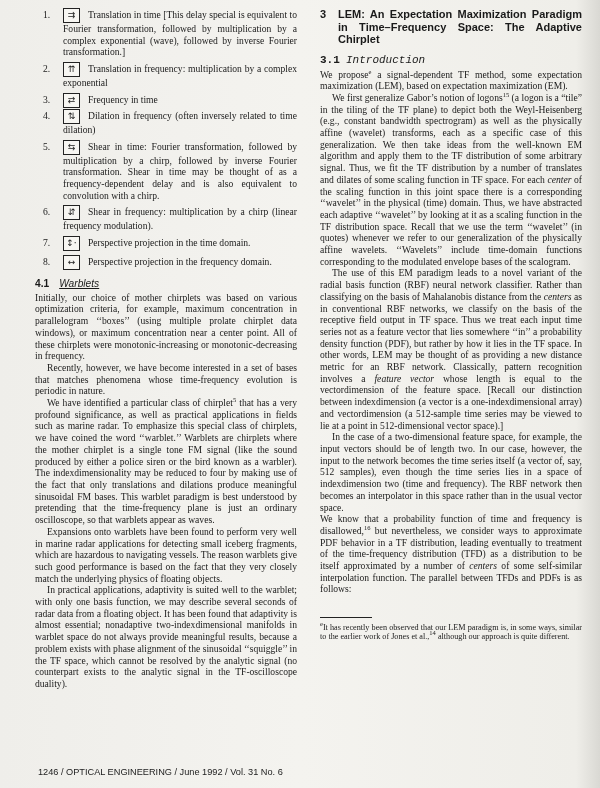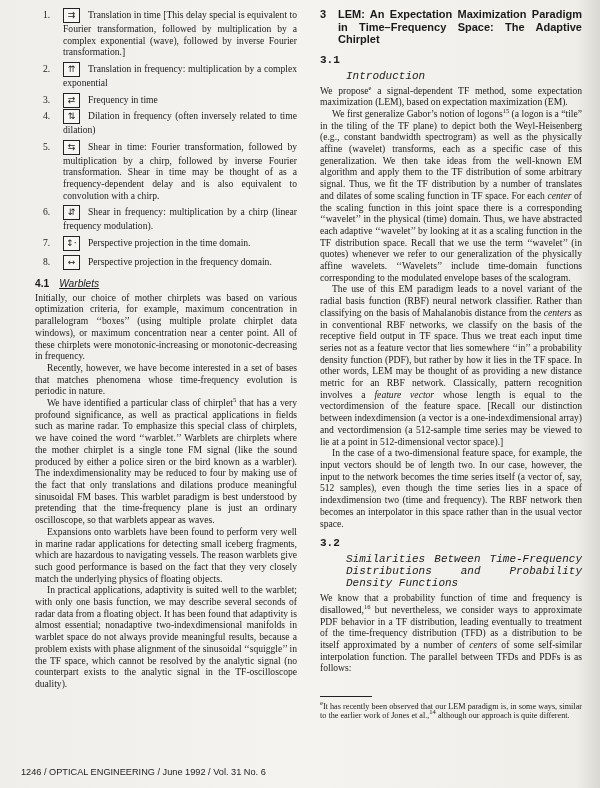--- a/index.html
+++ b/index.html
@@ -43,27 +43,27 @@
     font-family: "Liberation Sans", "DejaVu Sans", sans-serif;
     font-size: 11px; font-weight: bold; line-height: 12.5px;
     display: flex; margin: 0 0 8px 0;
   }
   .sec-big .n { width: 18px; flex: none; }
   .sec-sub {
     font-family: Liberation Mono, monospace;
     font-size: 11px; line-height: 12px; display: flex; margin: 4px 0 3px 0;
   }
   .sec-sub .n { width: 26px; flex: none; font-weight: bold; }
-  .sec-sub .t { font-style: italic; margin-top: 16px; }
+  .sec-sub .t { font-style: italic; }
   p { margin: 0; text-indent: 12px; }
   p.first { text-indent: 0; }
   sup { font-size: 6.5px; line-height: 0; }
   em { }
   .footer {
-    position: absolute; left: 21px; top: 767px;
+    position: absolute; left: 38px; top: 767px;
     font-family: "Liberation Sans", "DejaVu Sans", sans-serif;
     font-size: 9.2px; color: #222;
   }
   .fn-rule { width: 52px; border-top: 1px solid #222; margin: 22px 0 5px 0; }
   .footnote { font-size: 8.2px; line-height: 9.2px; text-indent: 0; }
 </style>
 </head>
 <body>
 
 <div class="page">
@@ -121,24 +121,20 @@
     </div>
     <div class="sec-sub">
       <span class="n">3.1</span>
       <span class="t">Introduction</span>
     </div>
     <p class="first"><span>We propose</span><sup>e</sup><span> a signal-dependent TF method, some expectation maximization (LEM), based on expectation maximization (EM).</span></p>
     <p><span>We first generalize Gabor’s notion of logons</span><sup>15</sup><span> (a logon is a “tile” in the tiling of the TF plane) to depict both the Weyl-Heisenberg (e.g., constant bandwidth spectrogram) as well as the physically affine (wavelet) transforms, each as a specific case of this generalization. We then take ideas from the well-known EM algorithm and apply them to the TF distribution of some arbitrary signal. Thus, we fit the TF distribution by a number of translates and dilates of some scaling function in TF space. For each </span><em>center</em><span> of the scaling function in this joint space there is a corresponding ‘‘wavelet’’ in the physical (time) domain. Thus, we have abstracted each adaptive ‘‘wavelet’’ by looking at it as a scaling function in the TF distribution space. Recall that we use the term ‘‘wavelet’’ (in quotes) whenever we refer to our generalization of the physically affine wavelets. ‘‘Wavelets’’ include time-domain functions corresponding to the modulated envelope bases of the scalogram.</span></p>
     <p><span>The use of this EM paradigm leads to a novel variant of the radial basis function (RBF) neural network classifier. Rather than classifying on the basis of Mahalanobis distance from the </span><em>centers</em><span> as in conventional RBF networks, we classify on the basis of the receptive field output in TF space. Thus we treat each input time series not as a feature vector that lies somewhere ‘‘in’’ a probability density function (PDF), but rather by how it lies in the TF space. In other words, LEM may be thought of as providing a new distance metric for an RBF network. Classically, pattern recognition involves a </span><em>feature vector</em><span> whose length is equal to the vectordimension of the feature space. [Recall our distinction between indexdimension (a vector is a one-indexdimensional array) and vectordimension (a 512-sample time series may be viewed to lie at a point in 512-dimensional vector space).]</span></p>
     <p>In the case of a two-dimensional feature space, for example, the input vectors should be of length two. In our case, however, the input to the network becomes the time series itself (a vector of, say, 512 samples), even though the time series lies in a space of indexdimension two (time and frequency). The RBF network then becomes an interpolator in this space rather than in the usual vector space.</p>
 
-    <div class="sec-sub" style="margin-top:8px">
-      <span class="n">3.2</span>
-      <span class="t">Similarities Between Time-Frequency Distributions and Probability Density Functions</span>
-    </div>
     <p class="first"><span>We know that a probability function of time and frequency is disallowed,</span><sup>16</sup><span> but nevertheless, we consider ways to approximate PDF behavior in a TF distribution, leading eventually to treatment of the time-frequency distribution (TFD) as a distribution to be itself approximated by a number of </span><em>centers</em><span> of some self-similar interpolation function. The parallel between TFDs and PDFs is as follows:</span></p>
 
     <div class="fn-rule"></div>
     <p class="footnote"><sup>e</sup><span>It has recently been observed that our LEM paradigm is, in some ways, similar to the earlier work of Jones et al.,</span><sup>14</sup><span> although our approach is quite different.</span></p>
   </div>
 
   <div class="footer">1246 / OPTICAL ENGINEERING / June 1992 / Vol. 31 No. 6</div>
 </div>
 
 </body></html>

